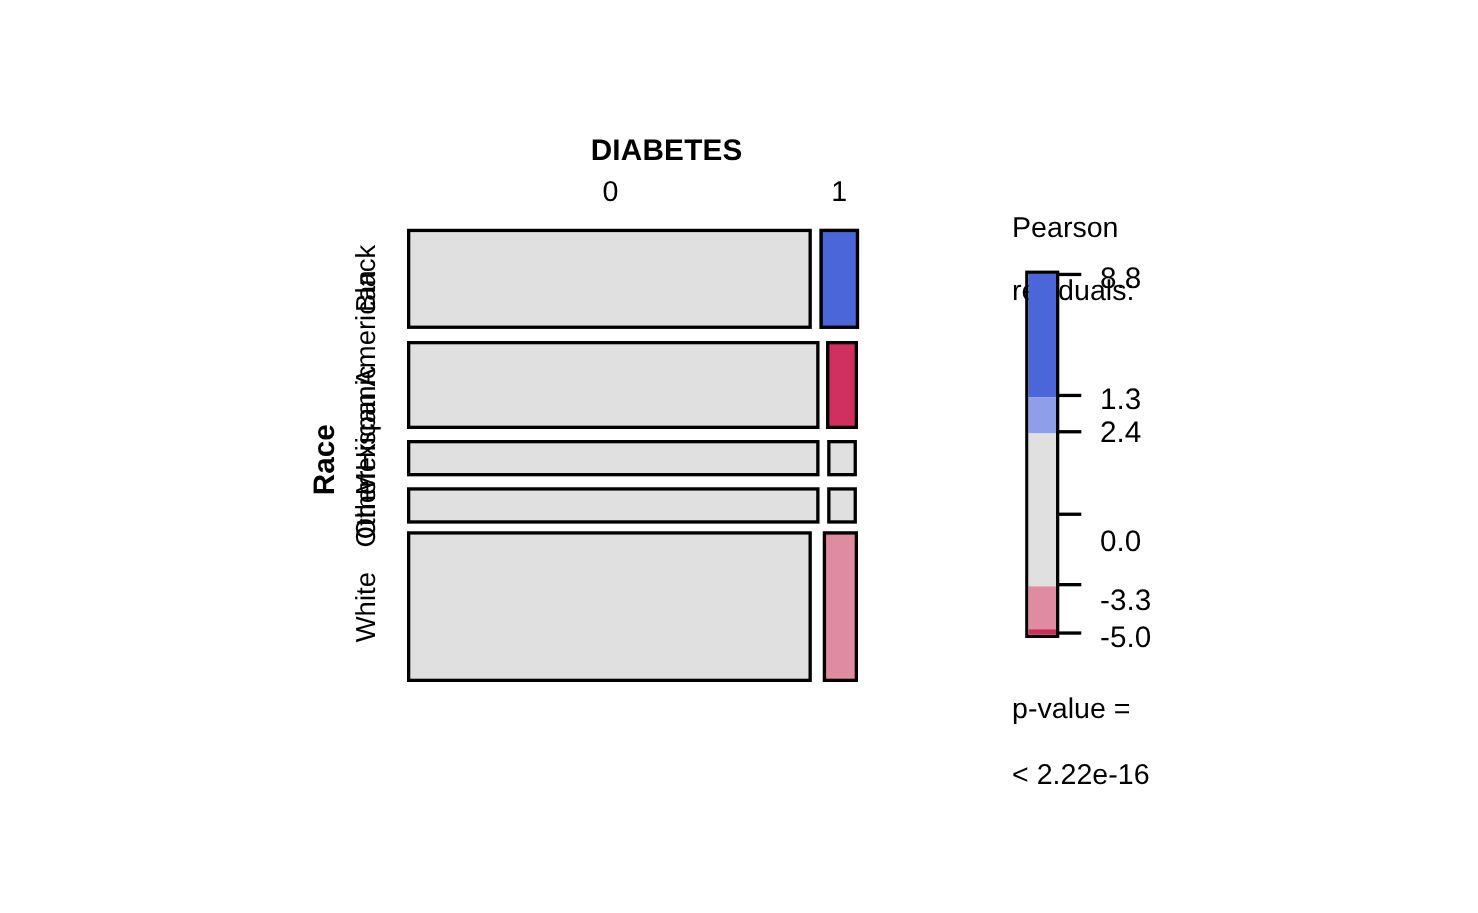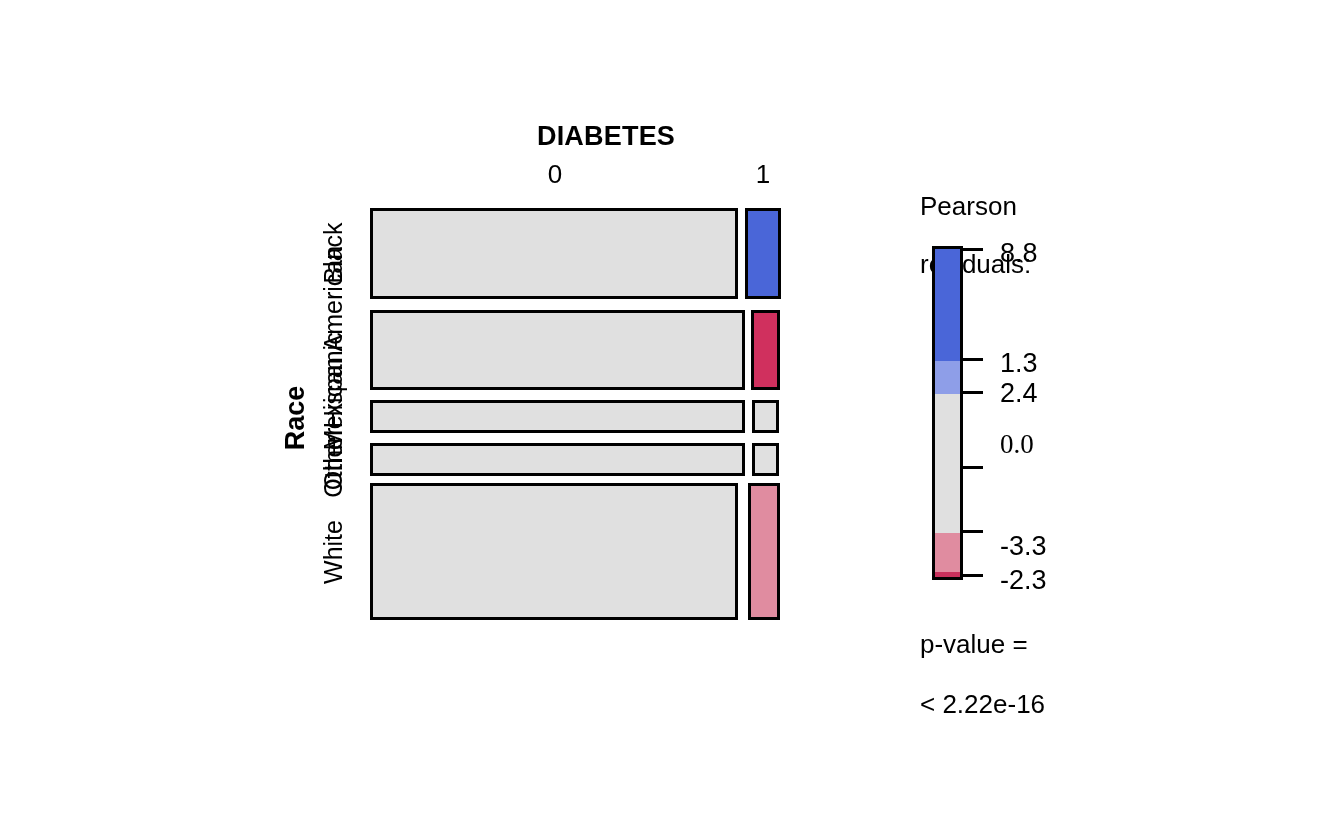--- a/index.html
+++ b/index.html
@@ -174,22 +174,22 @@
   <div class="legend-tick" style="top:248px;"></div>
   <div class="legend-tick" style="top:358px;"></div>
   <div class="legend-tick" style="top:391px;"></div>
   <div class="legend-tick" style="top:466px;"></div>
   <div class="legend-tick" style="top:530px;"></div>
   <div class="legend-tick" style="top:574px;"></div>
 
   <div class="legend-tick-label" style="top:253px;">8.8</div>
   <div class="legend-tick-label" style="top:363px;">1.3</div>
   <div class="legend-tick-label" style="top:393px;">2.4</div>
-  <div class="legend-tick-label" style="top:444px;font-family:Liberation Serif, serif;">0.0</div>
+  <div class="legend-tick-label" style="top:492px;">0.0</div>
   <div class="legend-tick-label" style="top:546px;">-3.3</div>
-  <div class="legend-tick-label" style="top:580px;">-2.3</div>
+  <div class="legend-tick-label" style="top:580px;">-5.0</div>
 
   <div class="legend-pvalue">
     <div>p-value =</div>
     <div>&lt; 2.22e-16</div>
   </div>
 
 </div>
 
 </body></html>

